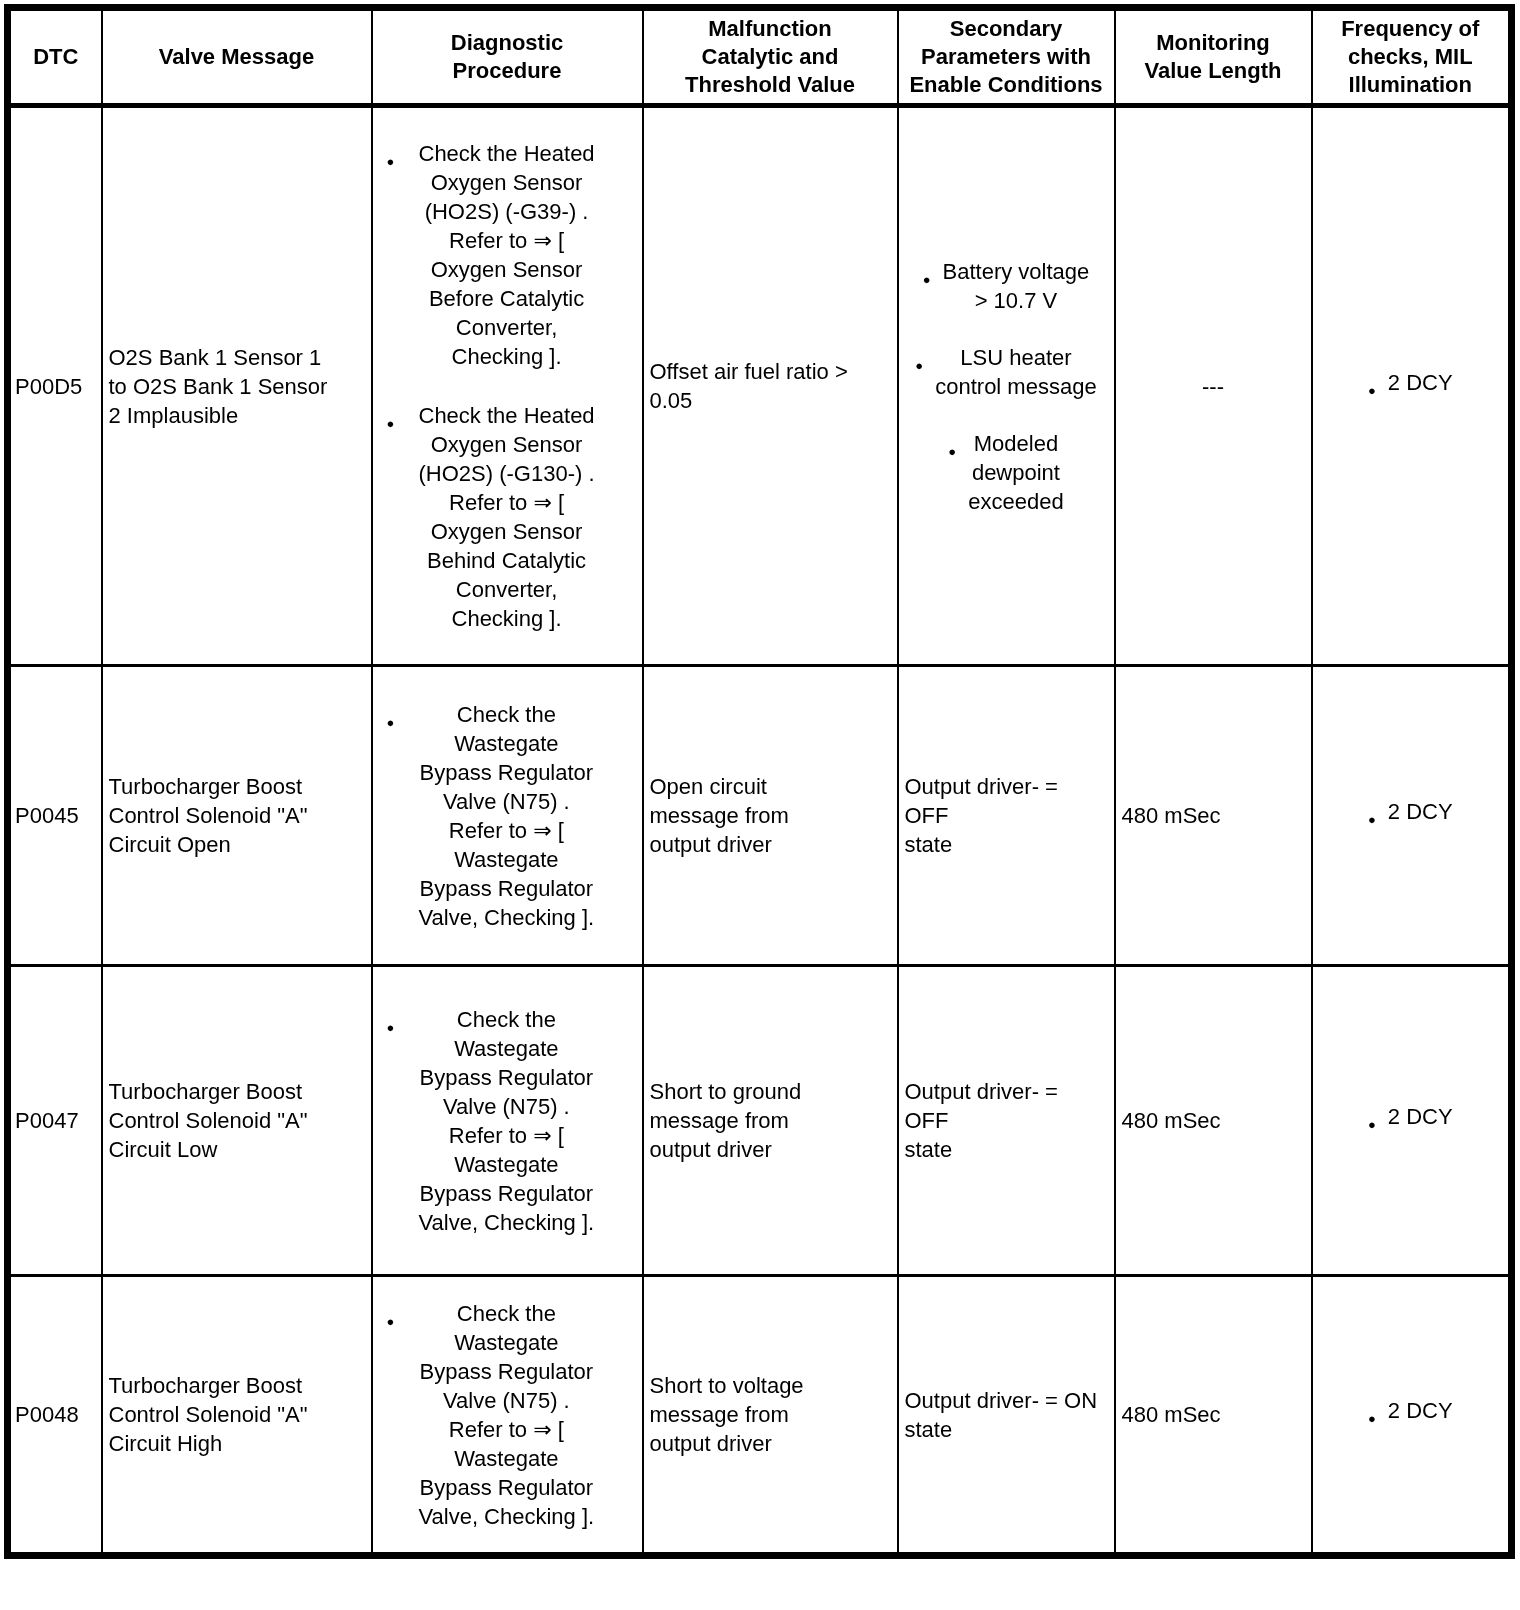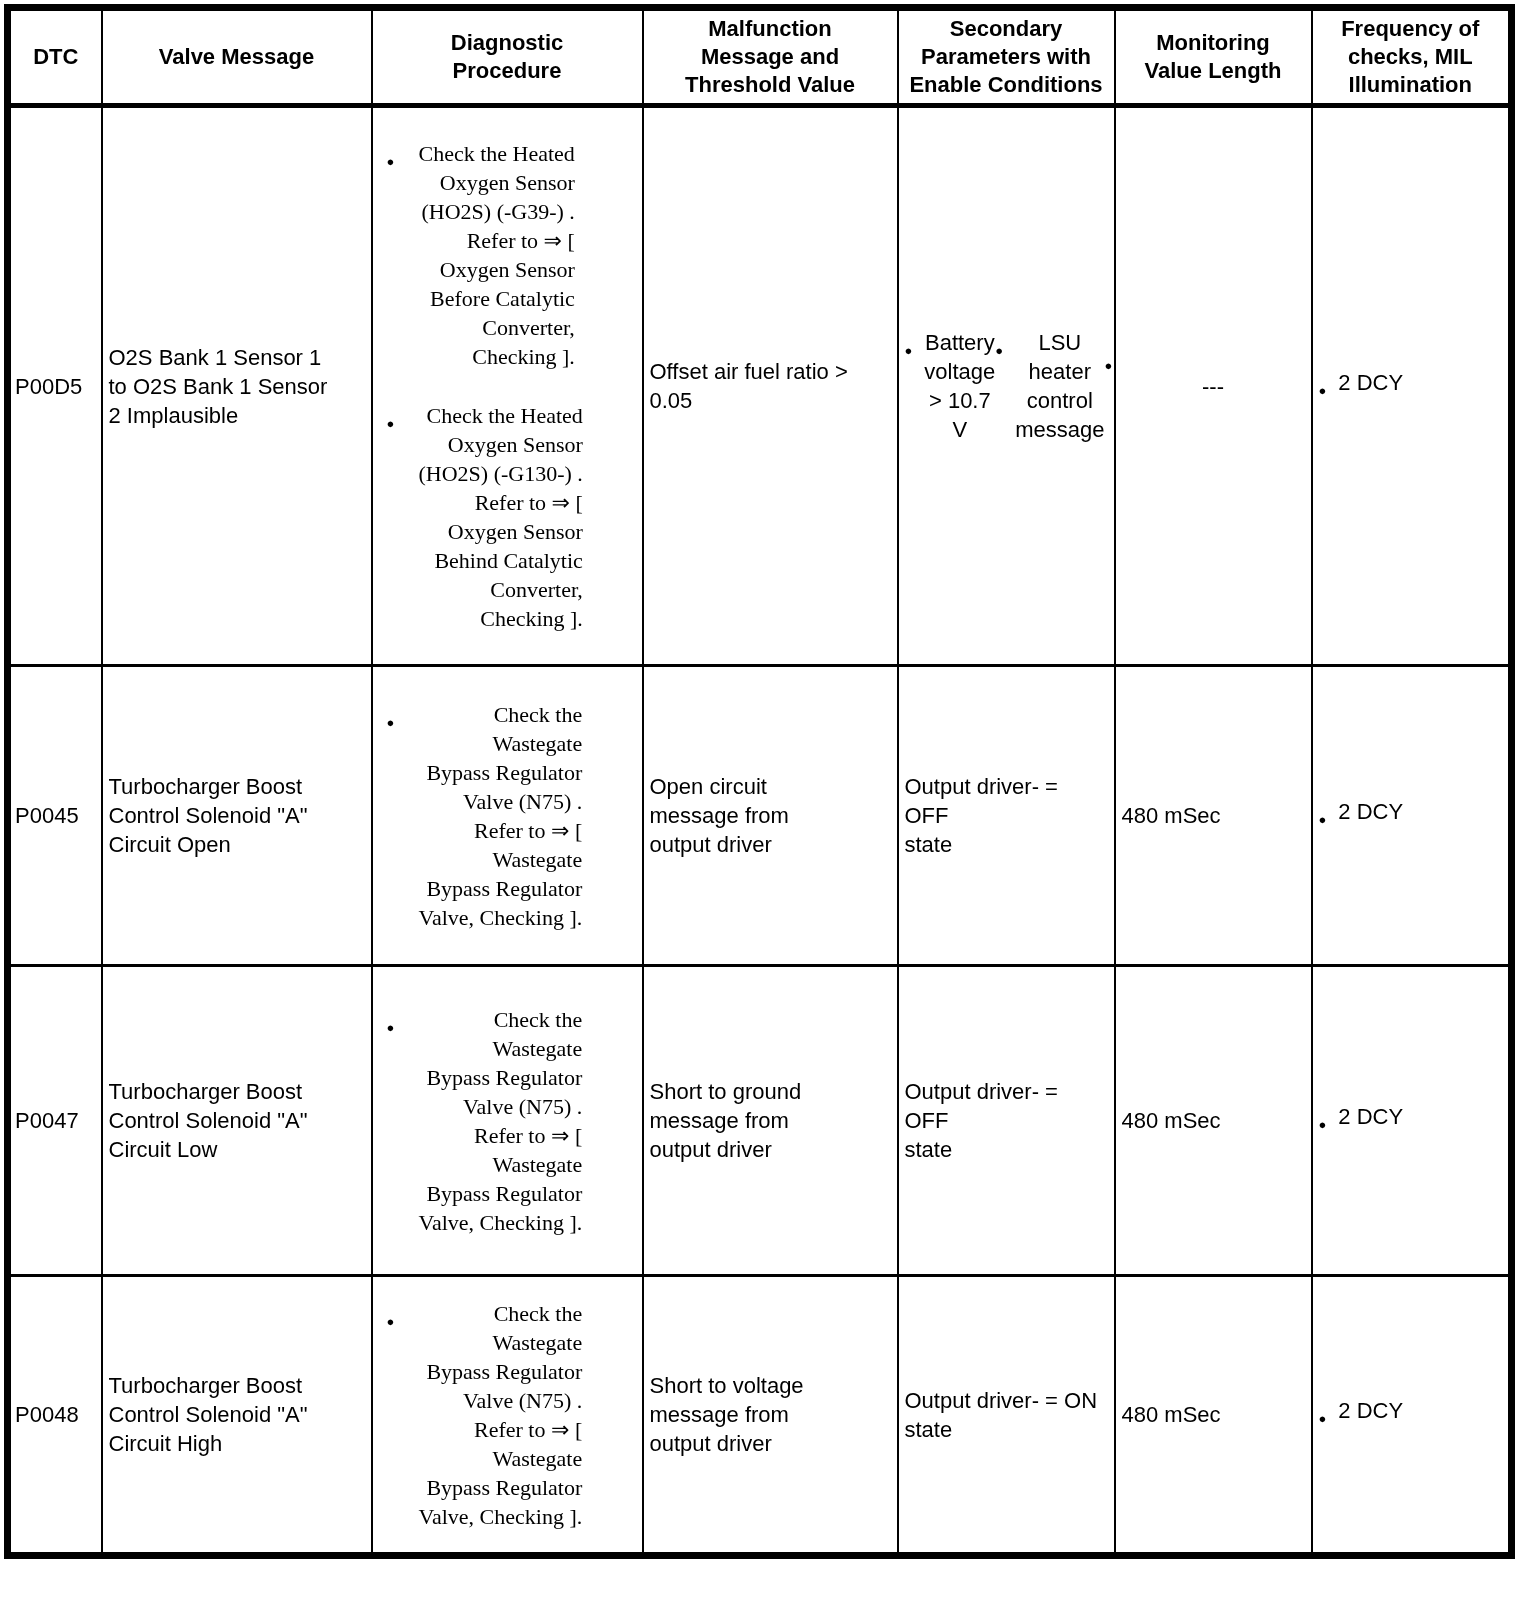--- a/index.html
+++ b/index.html
@@ -52,24 +52,24 @@
   tbody tr td { border-top: 3px solid #000; }
 
   .pre { white-space: pre-line; }
   td.dtc-cell { padding-left: 4px; margin-left: 32px; }
 
   
   .blist { display: flex; flex-direction: column; row-gap: 30px; }
   .bitem { display: flex; align-items: flex-start; margin-left: 8px; }
   .dot { flex: 0 0 32px; padding-top: 5px; }
   .dot::before { content: "\25CF"; font-size: 13px; }
-  .btext { white-space: pre-line; text-align: right; font-family: Liberation Serif, serif; }
+  .btext { white-space: pre-line; text-align: center; }
 
   
-  .ccol { display: flex; flex-direction: row; align-items: center; row-gap: 28px; }
+  .ccol { display: flex; flex-direction: column; align-items: center; row-gap: 28px; }
   .citem { display: flex; align-items: flex-start; }
   .idot { padding-top: 5px; margin-right: 12px; }
   .idot::before { content: "\25CF"; font-size: 13px; }
   .ctext { white-space: pre-line; text-align: center; }
 
   td.tcenter { text-align: center; }
 </style>
 </head>
 <body>
 
@@ -84,21 +84,21 @@
         <col class="c-mon">
         <col class="c-freq">
     </colgroup>
     <thead>
       <tr>
         <th>DTC</th>
         <th>Valve Message</th>
         <th>Diagnostic
 Procedure</th>
         <th>Malfunction
-Message and
+Catalytic and
 Threshold Value</th>
         <th>Secondary
 Parameters with
 Enable Conditions</th>
         <th>Monitoring
 Value Length</th>
         <th>Frequency of
 checks, MIL
 Illumination</th>
       </tr>

